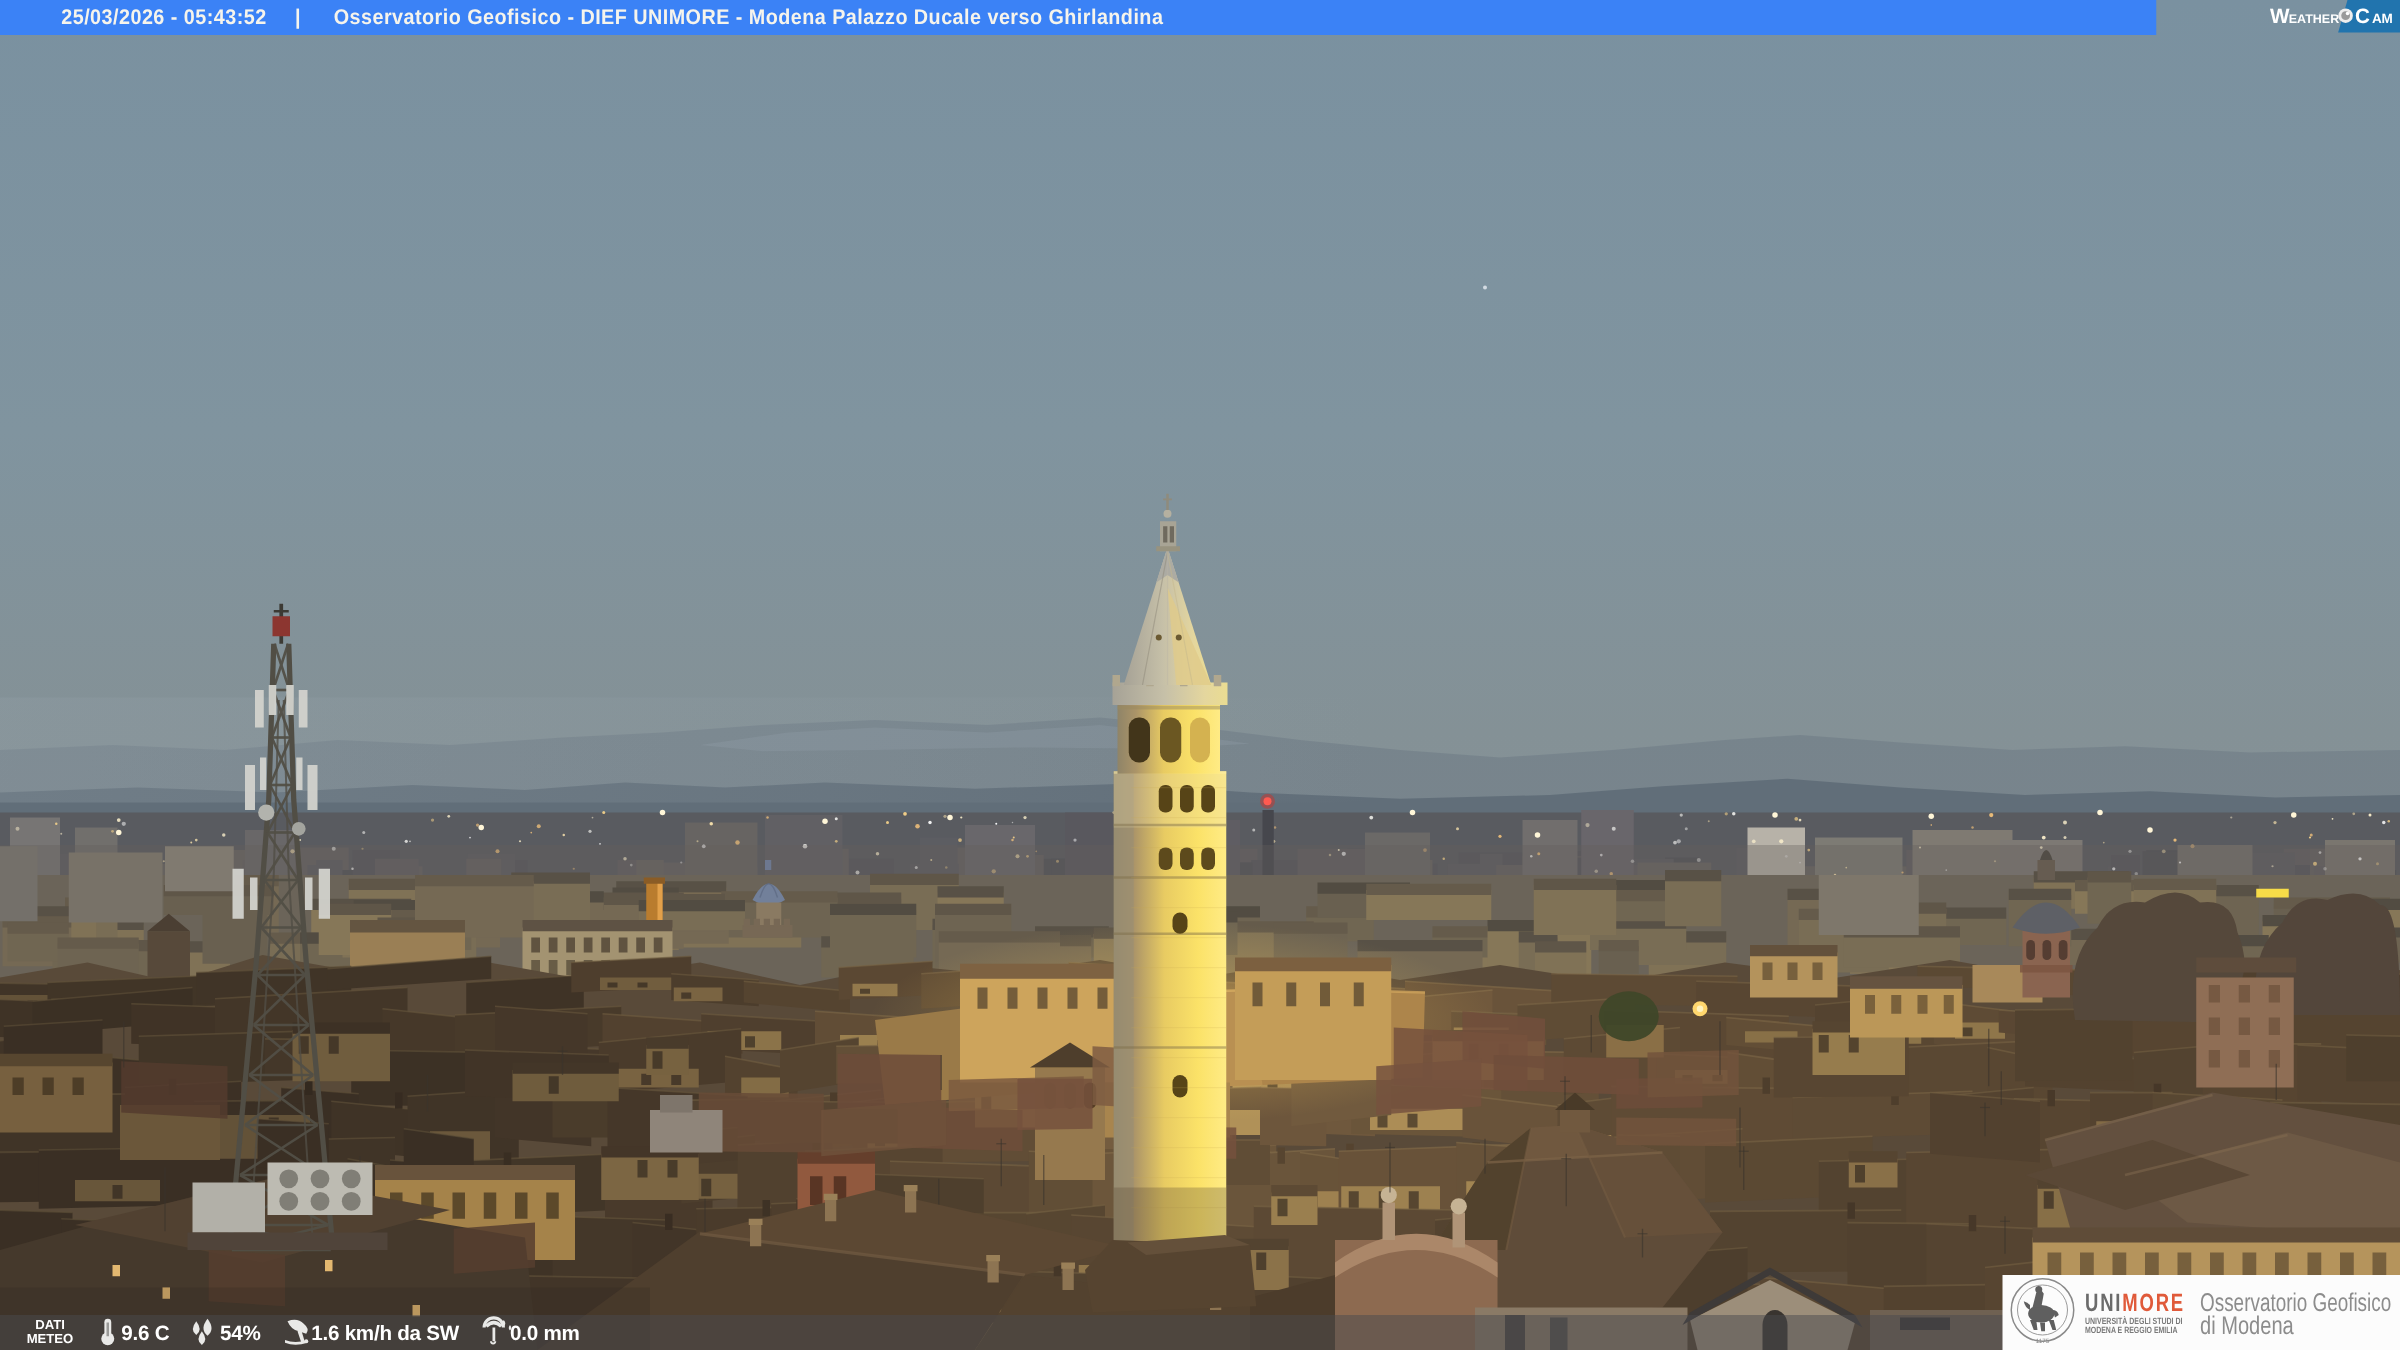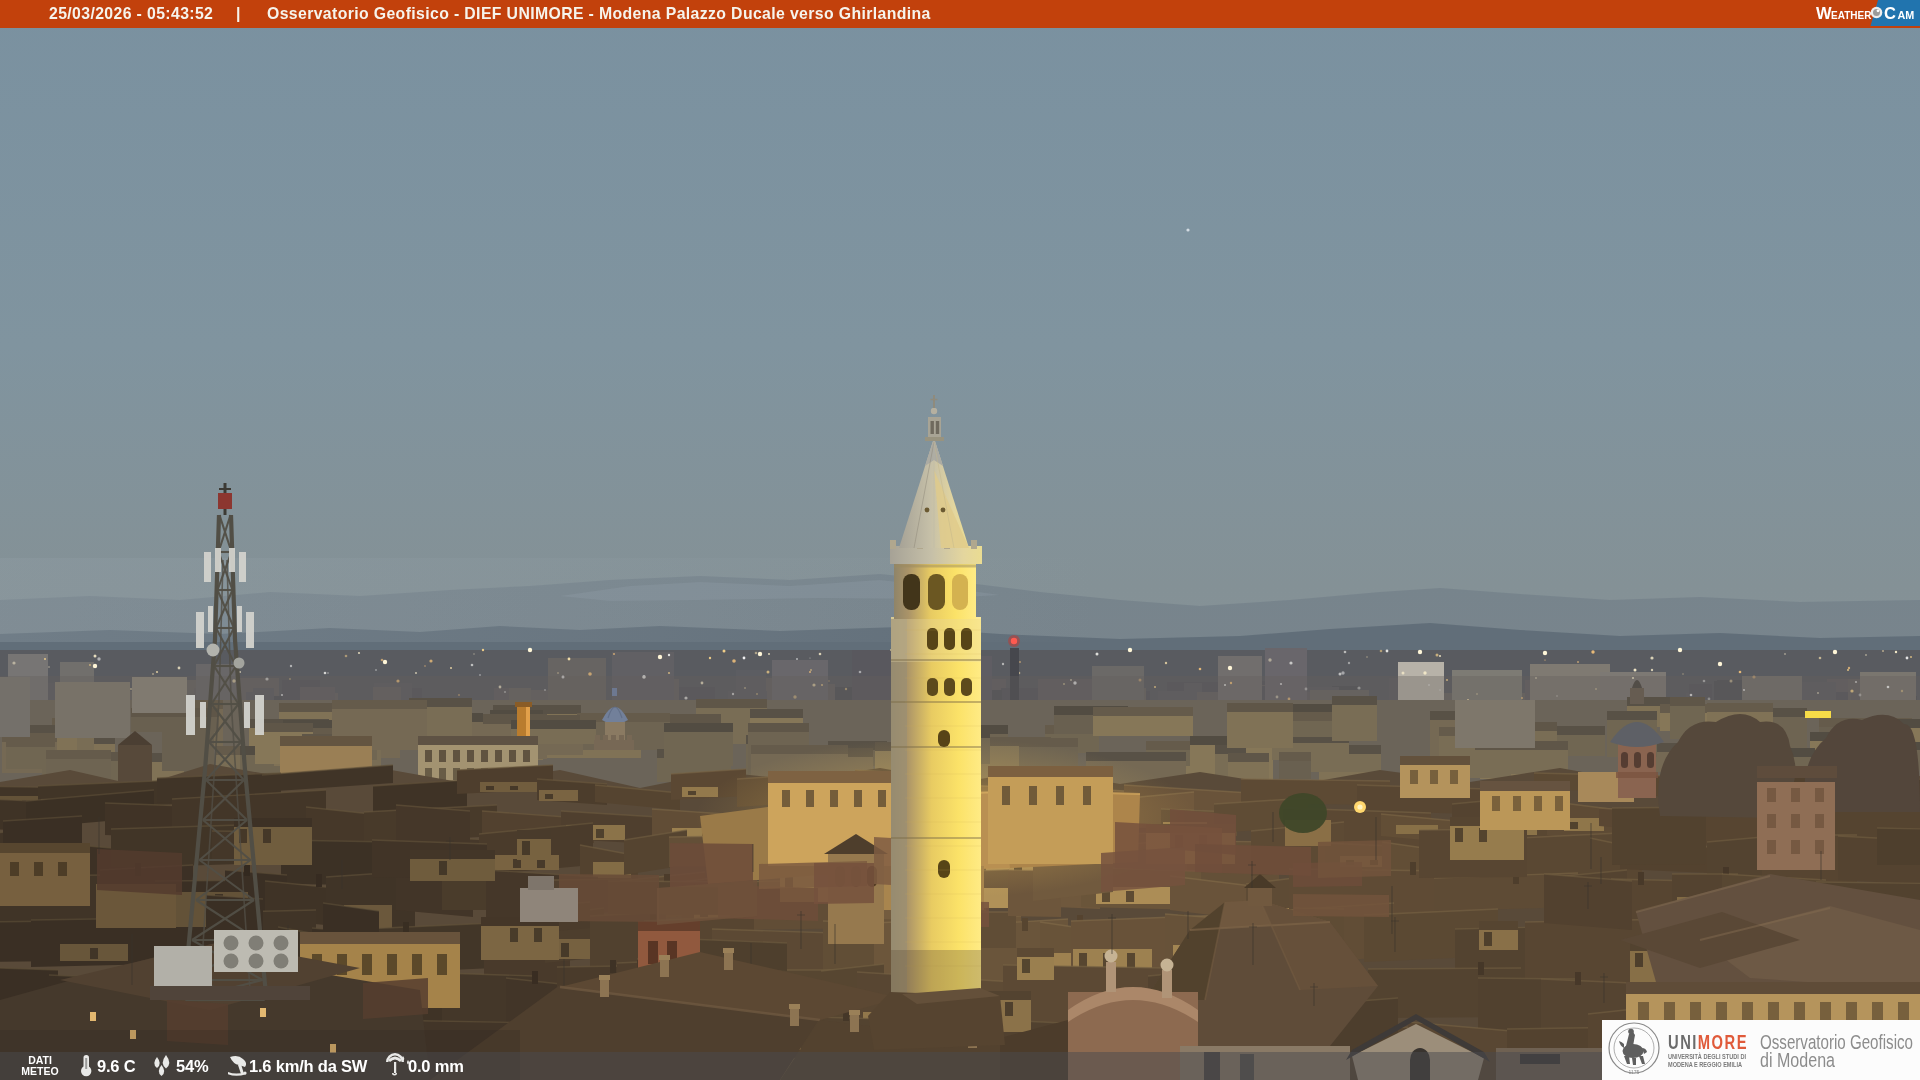--- a/index.html
+++ b/index.html
@@ -1,17 +1,17 @@
 <!DOCTYPE html>
 <html><head><meta charset="utf-8">
 <style>
 html,body{margin:0;padding:0;width:1920px;height:1080px;overflow:hidden;font-family:"Liberation Sans",sans-serif;}
 #scene{position:absolute;top:0;left:0;}
 .ov{position:absolute;}
-#topbar{top:0;left:0;width:1920px;height:28px;background:#c2410c;}
+#topbar{top:0;left:0;width:1697px;height:28px;background:#3b82f6;padding-left:28px;}
 #topbar span{position:absolute;top:4px;font-size:17px;font-weight:bold;color:#f6f4ec;letter-spacing:0.4px;white-space:nowrap;transform:scaleX(0.93);transform-origin:left;}
 #botbar{top:1052px;left:0;width:1920px;height:28px;background:rgba(74,74,78,0.5);}
 #botbar .lbl{position:absolute;color:#fff;font-weight:bold;}
 #databox{top:1020px;left:1602px;width:318px;height:60px;background:#fcfcfc;}
 </style></head><body>
 <svg id="scene" width="1920" height="1080" viewBox="0 0 1920 1080">
     <defs>
 <linearGradient id="sky" x1="0" y1="0" x2="0" y2="1">
 <stop offset="0" stop-color="#7a91a0"></stop>
 <stop offset="0.5" stop-color="#80949f"></stop>

